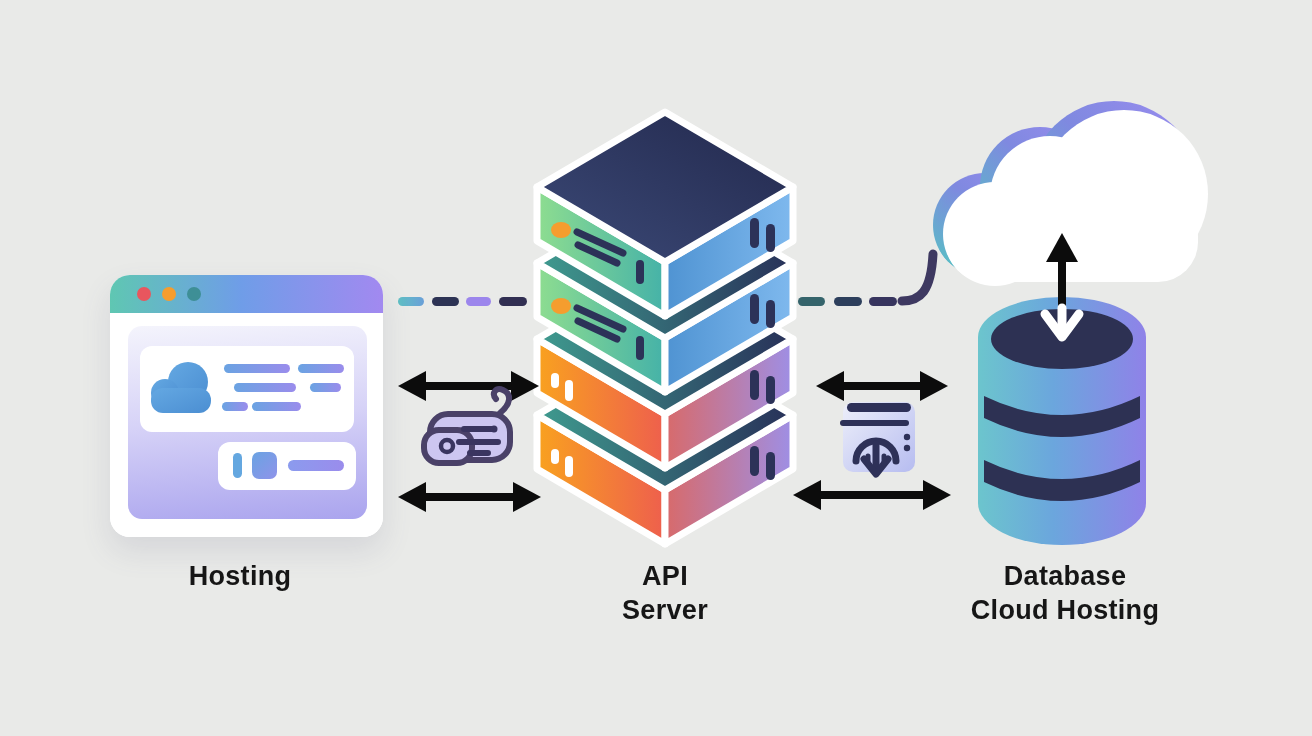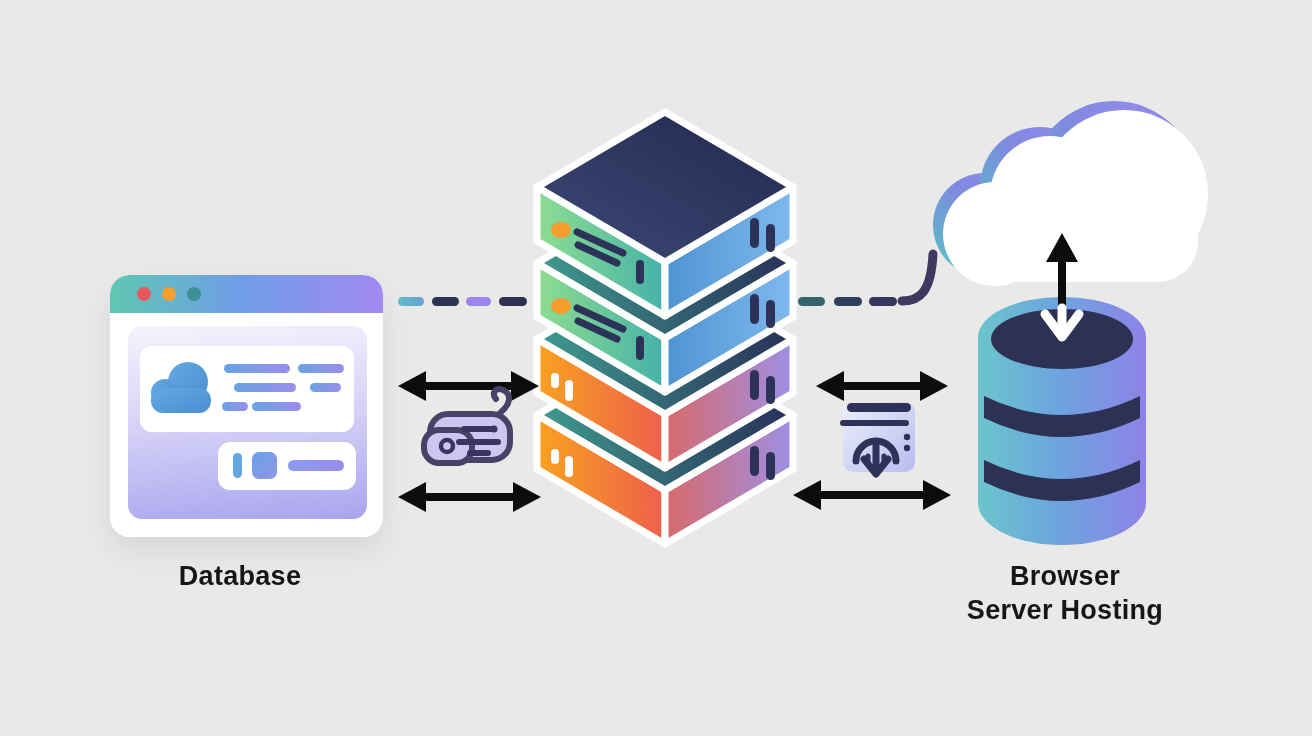--- a/index.html
+++ b/index.html
@@ -272,20 +272,24 @@
         <div class="card card2">
           <span class="mini-pill"></span>
           <span class="mini-square"></span>
           <span class="mini-line"></span>
         </div>
       </div>
     </div>
   </div>
 
   <div class="label label-browser">
+    <div>Hosting</div>
+  </div>
+  <div class="label label-api">
+    <div>API</div>
+    <div>Server</div>
+  </div>
+  <div class="label label-db">
     <div>Database</div>
-  </div>
-  <div class="label label-db">
-    <div>Browser</div>
-    <div>Server Hosting</div>
+    <div>Cloud Hosting</div>
   </div>
 
 </div>
 
 </body></html>

